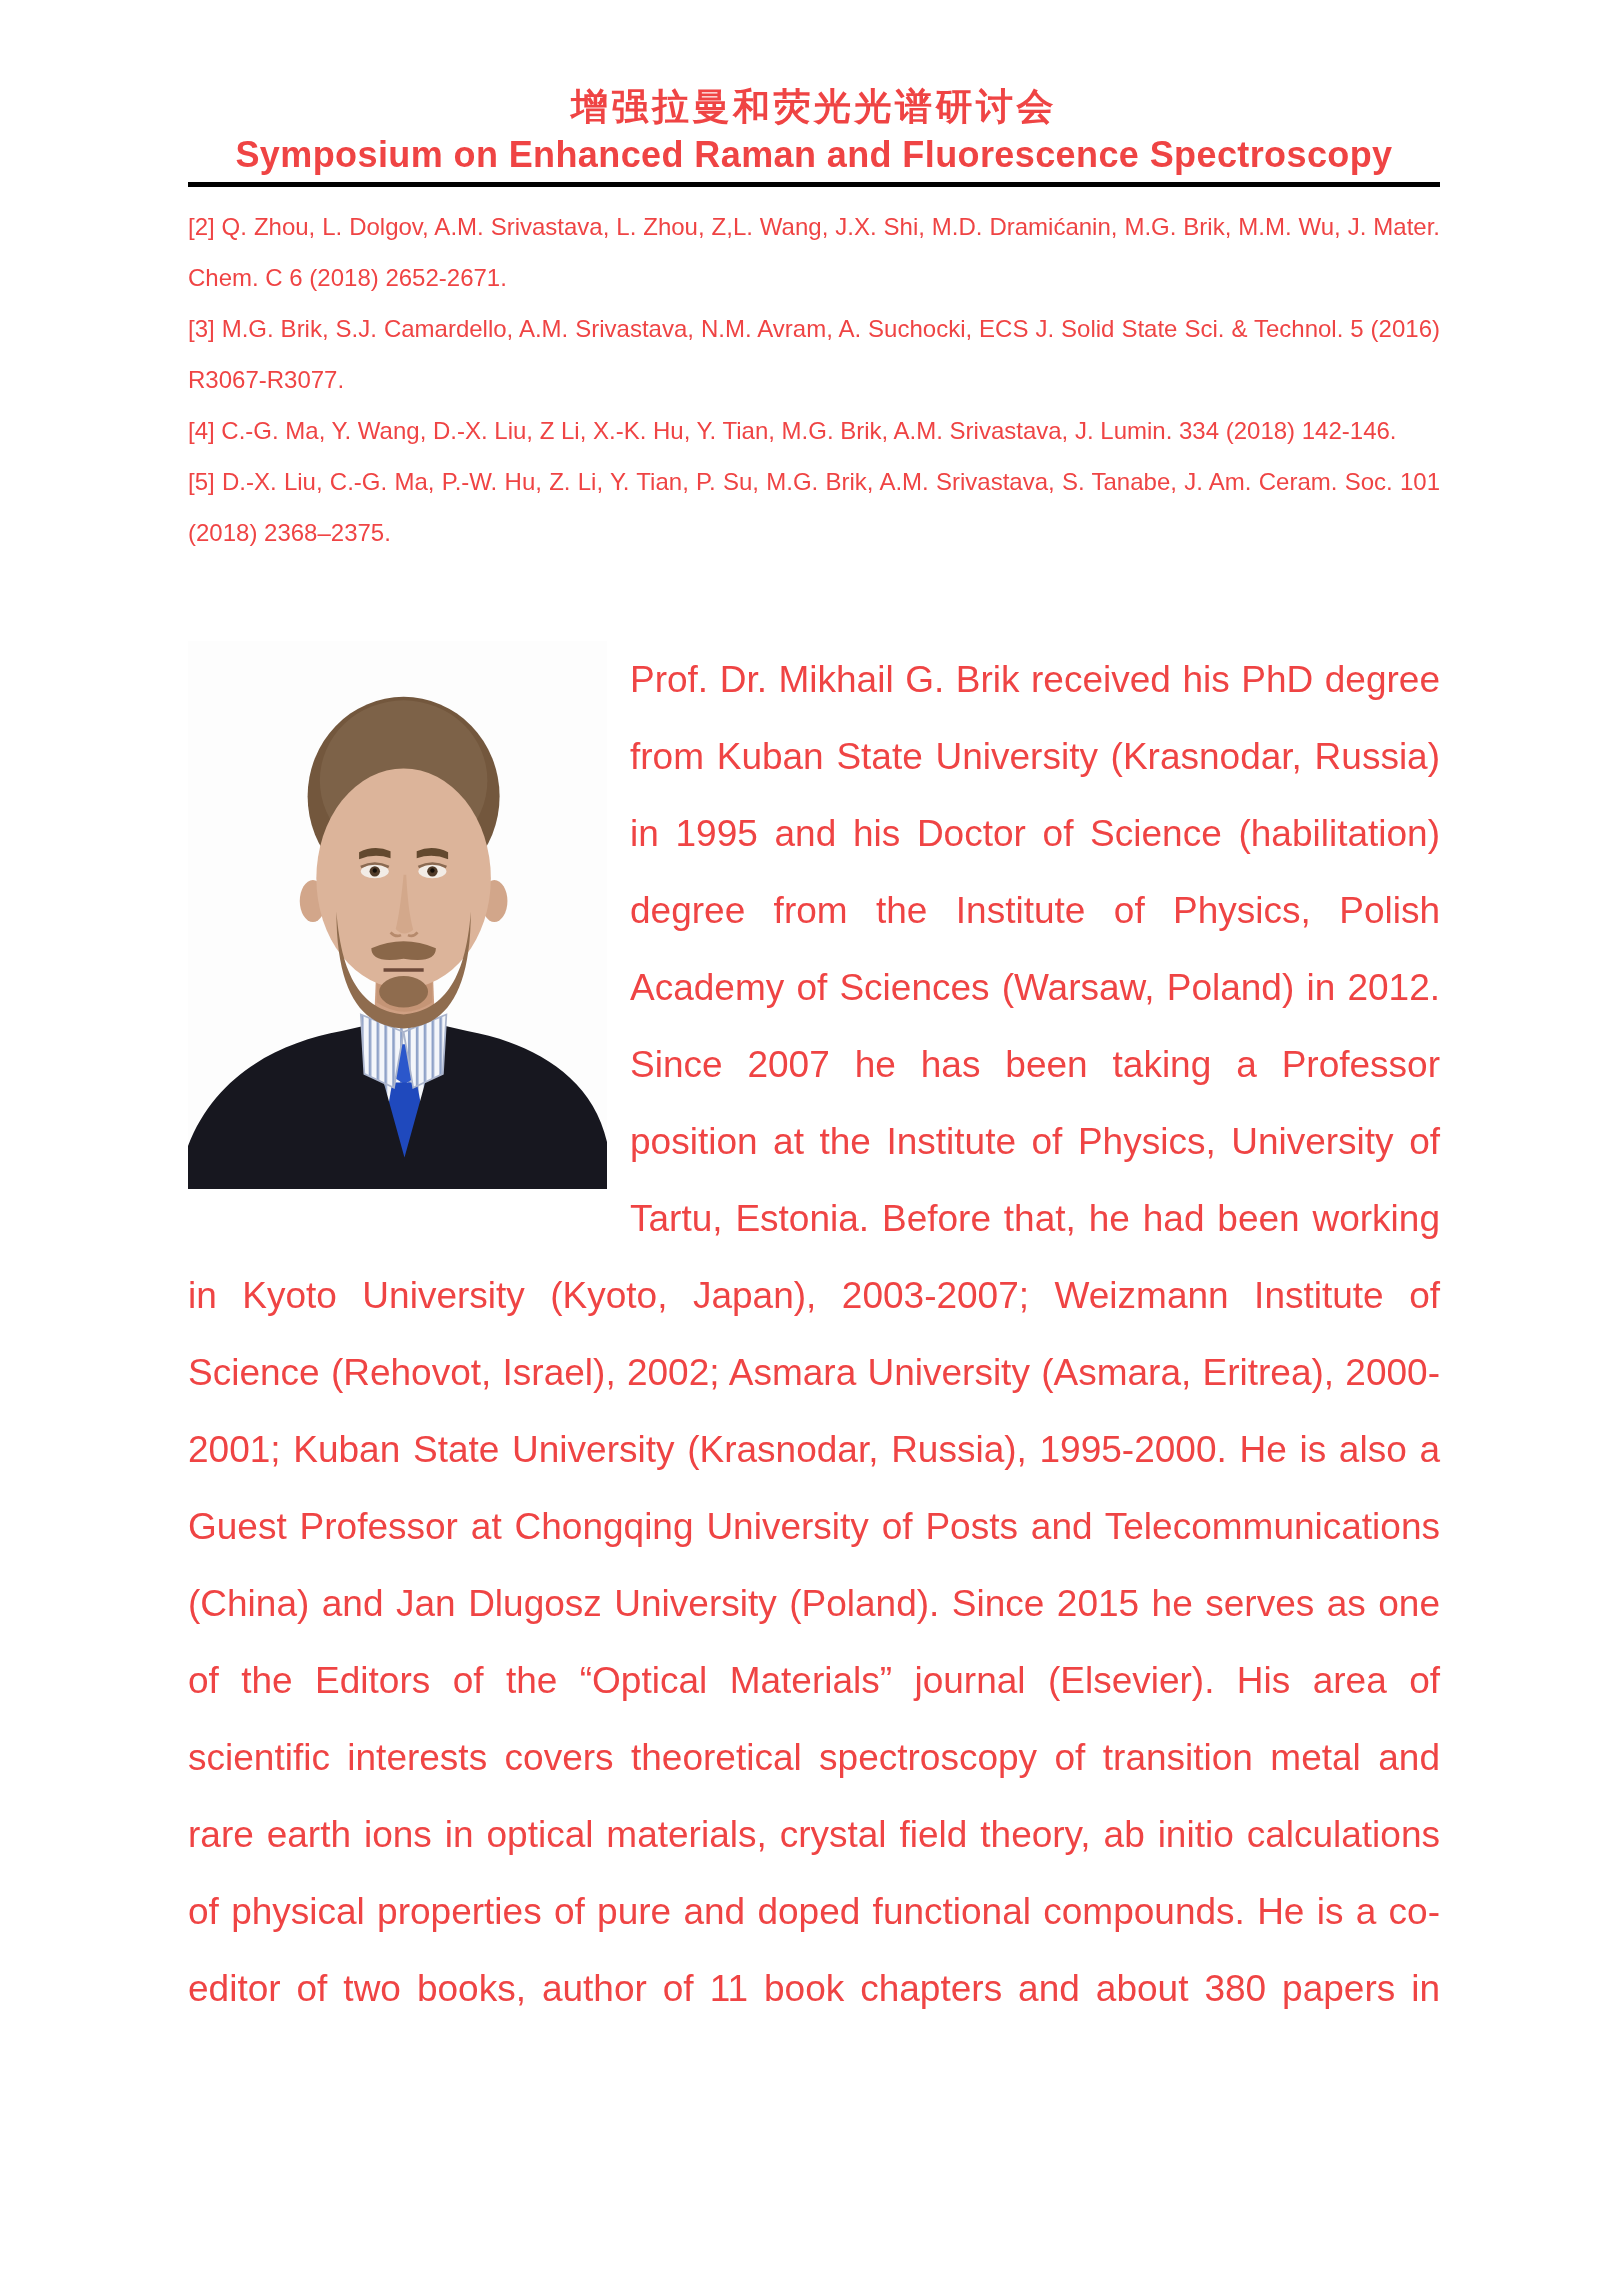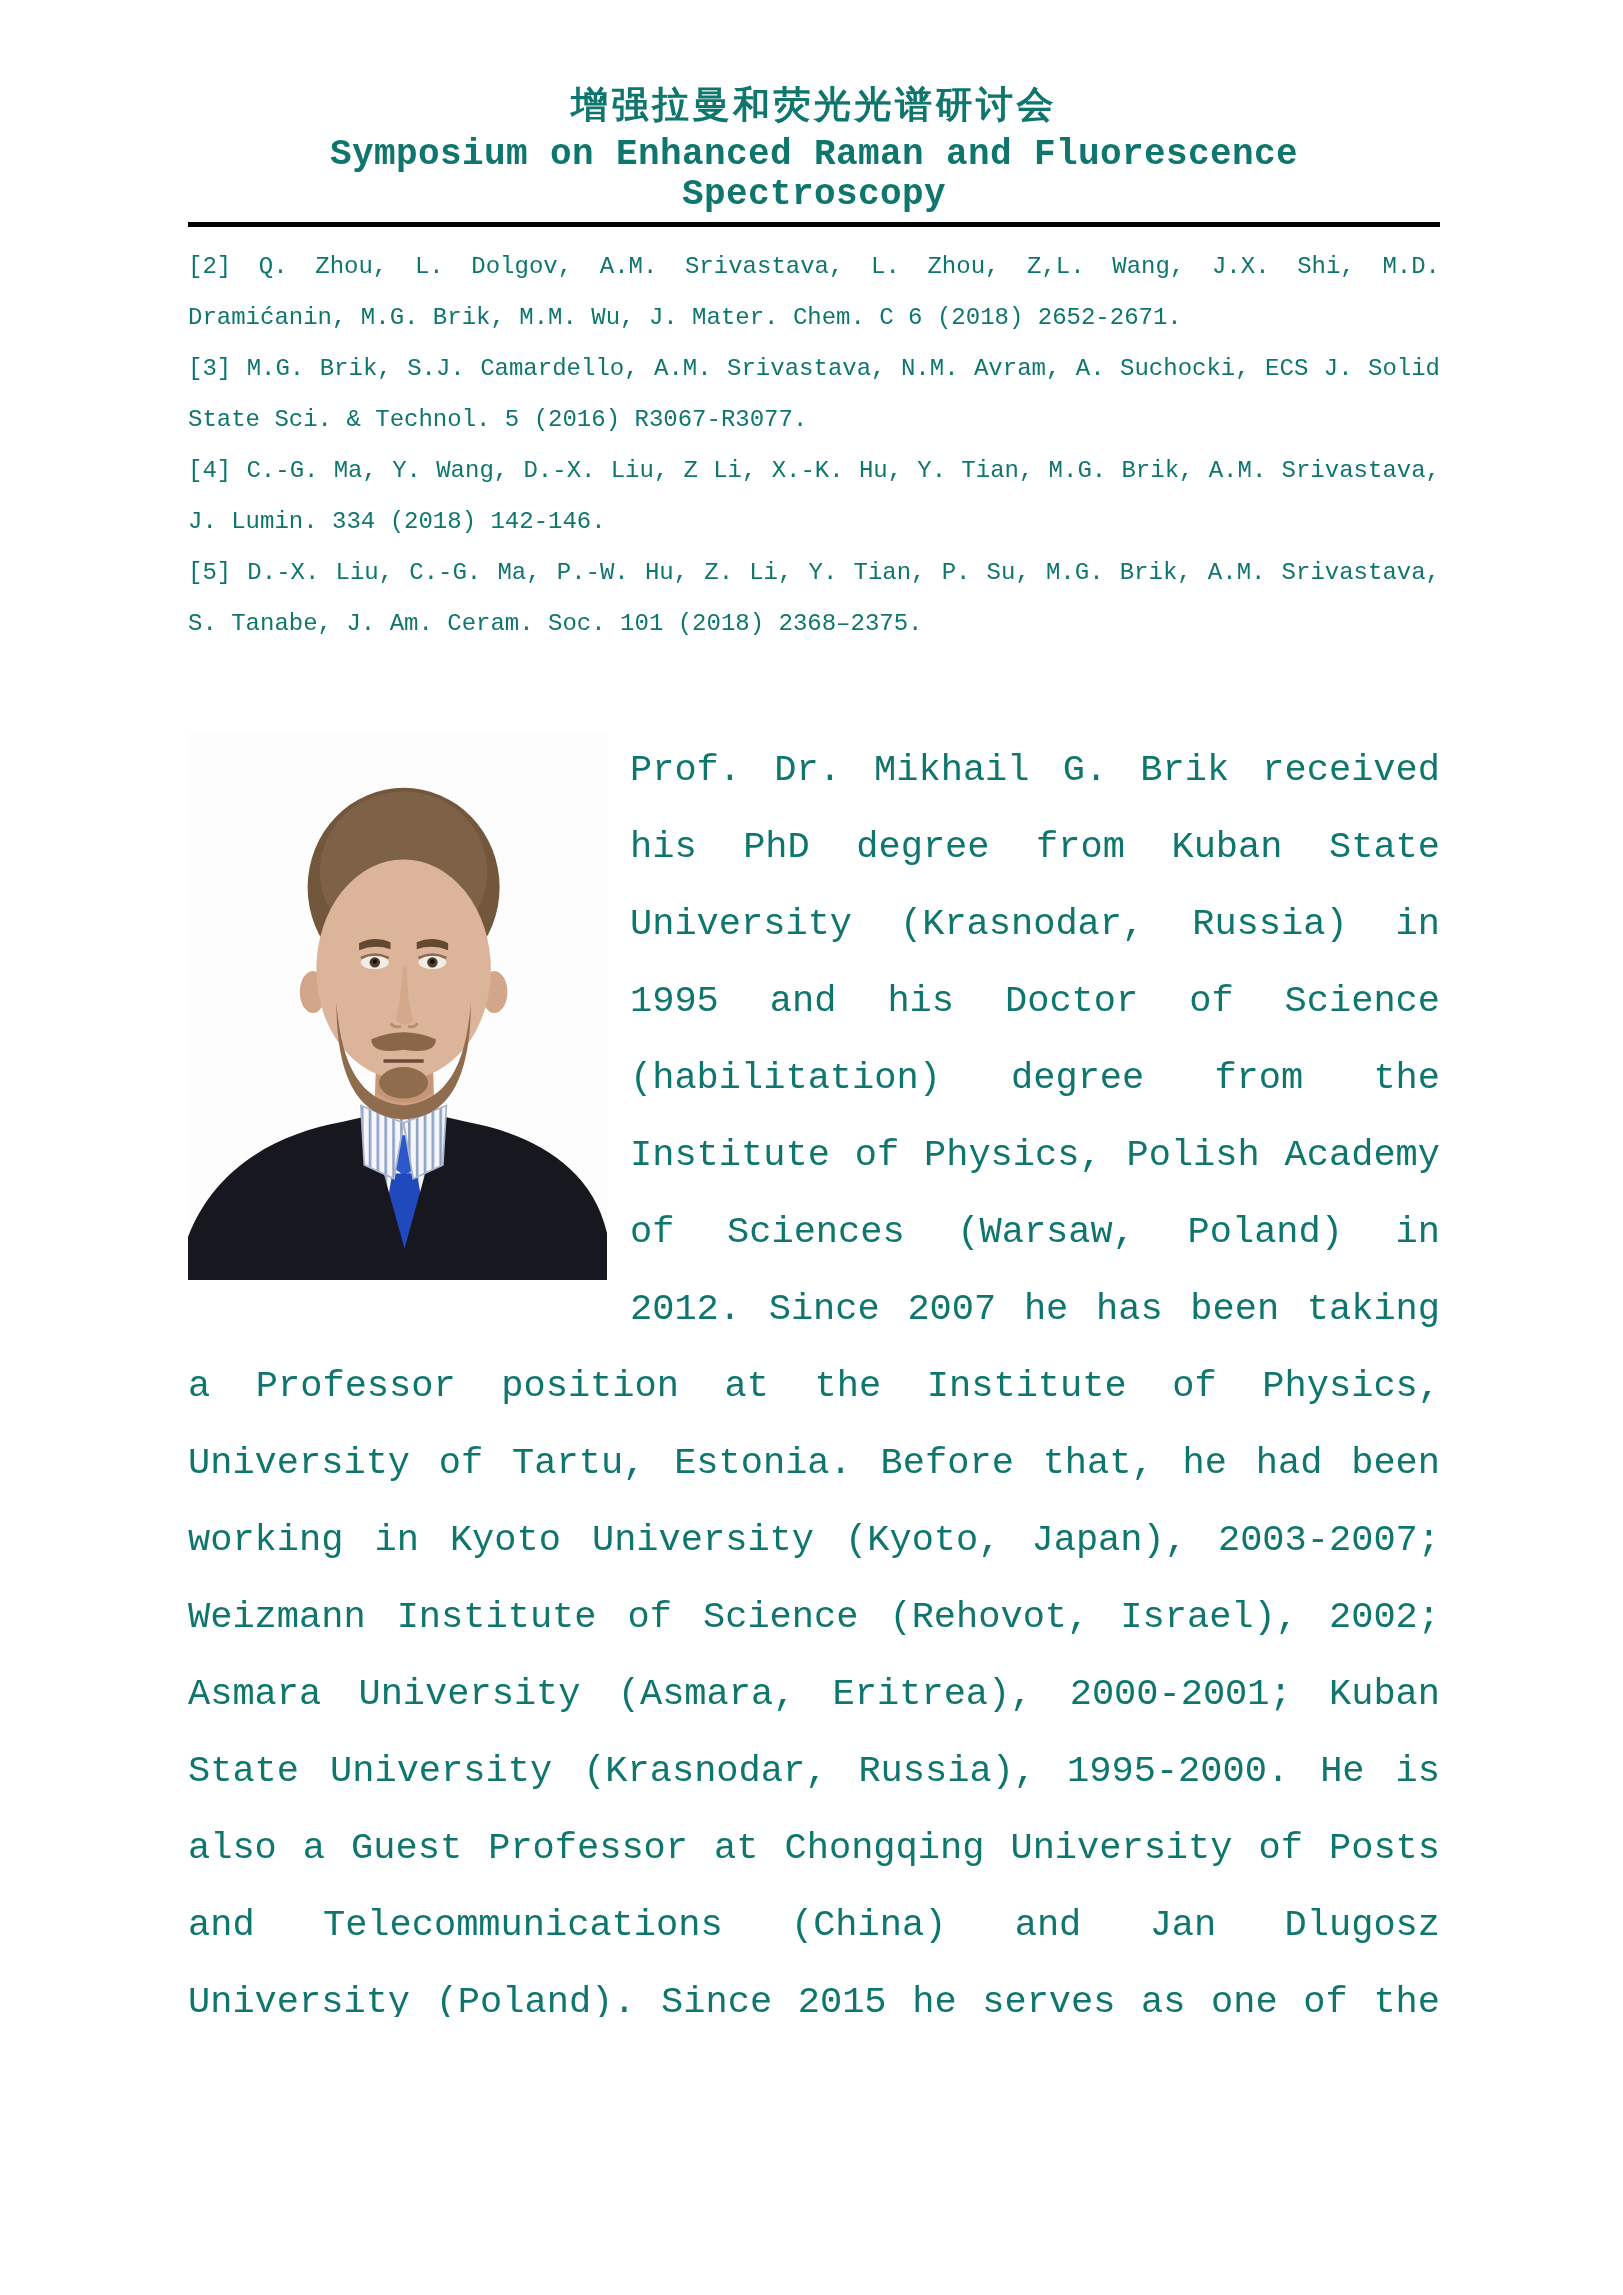--- a/index.html
+++ b/index.html
@@ -2,22 +2,22 @@
 <html style="font-size:14px"><head>
 <meta charset="utf-8">
 <style>
   * { margin:0; padding:0; box-sizing:border-box; }
   html,body { background:#ffffff; }
   .page {
     position:relative;
     width:1624px;
     height:2017px;
     background:#ffffff;
-    font-family:Liberation Mono, monospace;
-    color:#0f766e;
+    font-family:Liberation Sans, sans-serif;
+    color:#ef4444;
     overflow:hidden;
   }
   .content {
     position:absolute;
     left:188px;
     top:0;
     width:1252px;
   }
   .title-zh {
     margin-top:86px;

